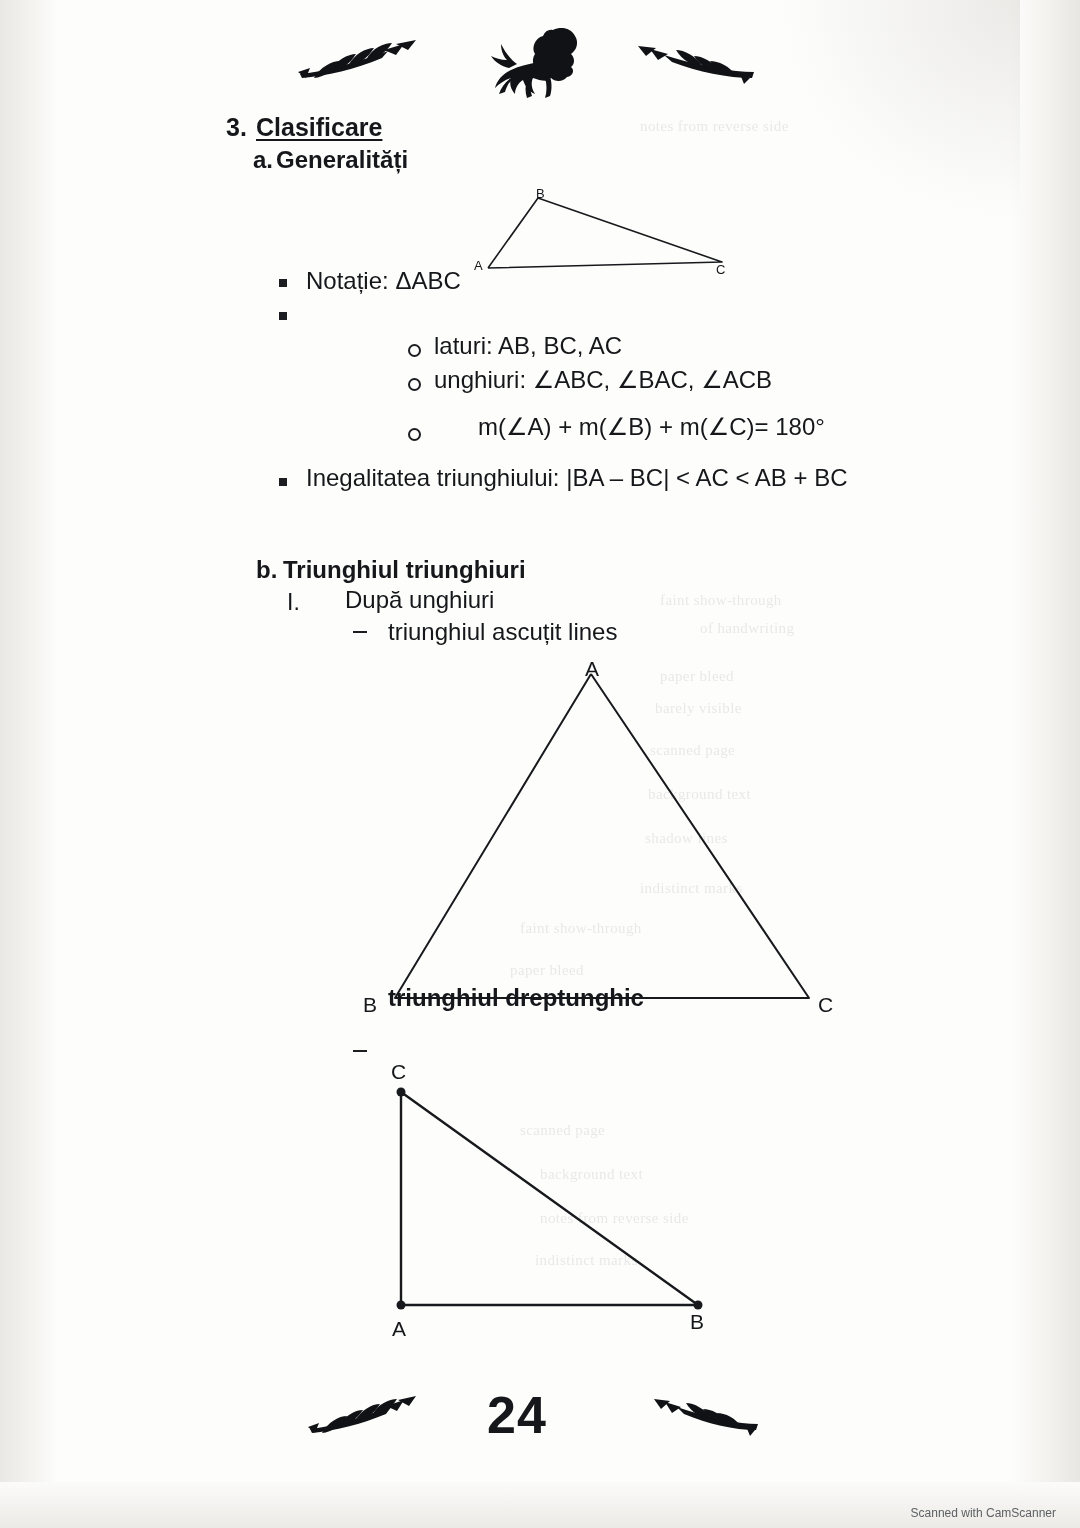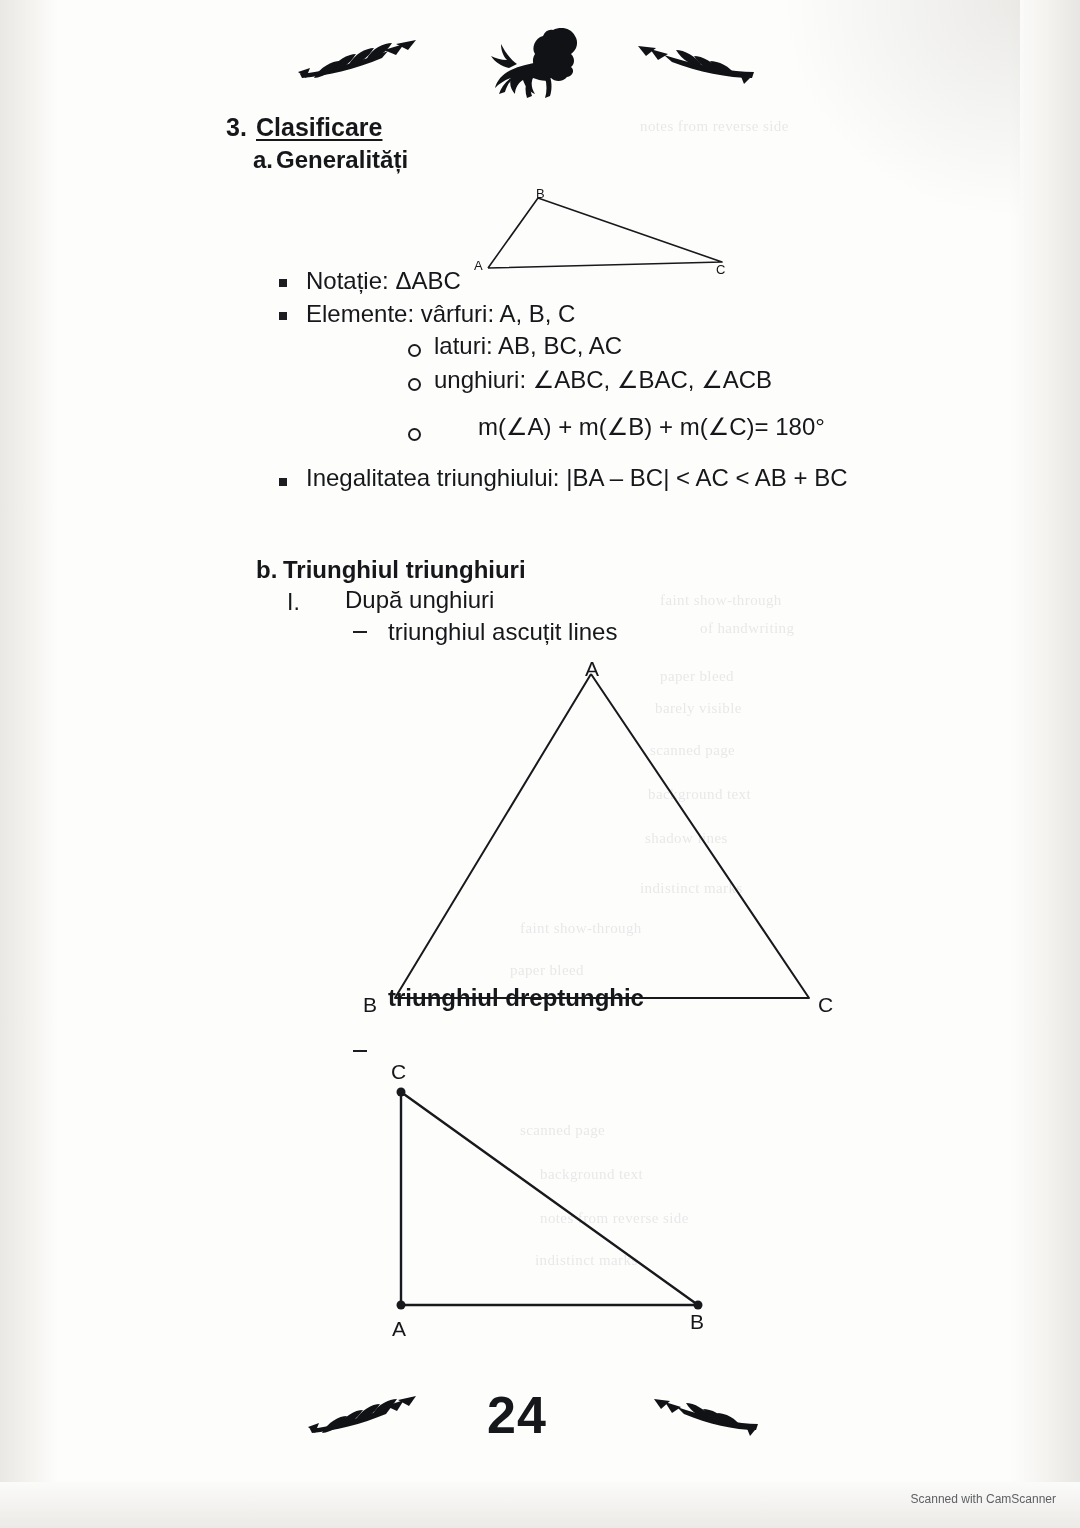--- a/index.html
+++ b/index.html
@@ -203,21 +203,20 @@
     </svg>
   </div>
   <div class="vertex-label small" style="left:474px; top:258px;">A</div>
   <div class="vertex-label small" style="left:536px; top:186px;">B</div>
   <div class="vertex-label small" style="left:716px; top:262px;">C</div>
 
   <div class="bullet-sq" style="left:279px; top:279px;"></div>
   <div class="txt body-line-lg" style="left:306px; top:267px;">Notație: ΔABC</div>
 
   <div class="bullet-sq" style="left:279px; top:312px;"></div>
-  <div class="txt body-line-lg" style="left:306px; top:300px;">Elemente:  vârfuri: A, B, C</div>
 
   <div class="bullet-circ" style="left:408px; top:344px;"></div>
   <div class="txt body-line-lg" style="left:434px; top:332px;">laturi: AB, BC, AC</div>
 
   <div class="bullet-circ" style="left:408px; top:378px;"></div>
   <div class="txt body-line-lg" style="left:434px; top:366px;">unghiuri: ∠ABC, ∠BAC, ∠ACB</div>
 
   <div class="bullet-circ" style="left:408px; top:428px;"></div>
   <div class="txt body-line-lg" style="left:434px; top:413px;margin-left:44px;">m(∠A) + m(∠B) + m(∠C)= 180°</div>
 
@@ -281,15 +280,15 @@
         <path d="M18 3 L 2 1 L 9 11 Z"></path>
         <path d="M29 9 L 13 4 L 20 15 Z"></path>
         <path d="M76 26 C 70 16, 59 11, 51 11 C 57 20, 66 26, 76 26 Z"></path>
         <path d="M59 20 C 53 11, 42 5, 34 5 C 40 15, 49 20, 59 20 Z"></path>
         <path d="M90 30 C 84 20, 73 15, 65 15 C 71 25, 80 30, 90 30 Z"></path>
         <path d="M103 32 L 94 28 L 98 38 Z"></path>
       </g>
     </svg>
   </div>
 
-  <div class="scan-credit" style="right:24px; bottom:22px;text-align:right;">Scanned with CamScanner</div>
+  <div class="scan-credit" style="right:24px; bottom:8px;text-align:right;">Scanned with CamScanner</div>
 
 </div>
 
 </body></html>

